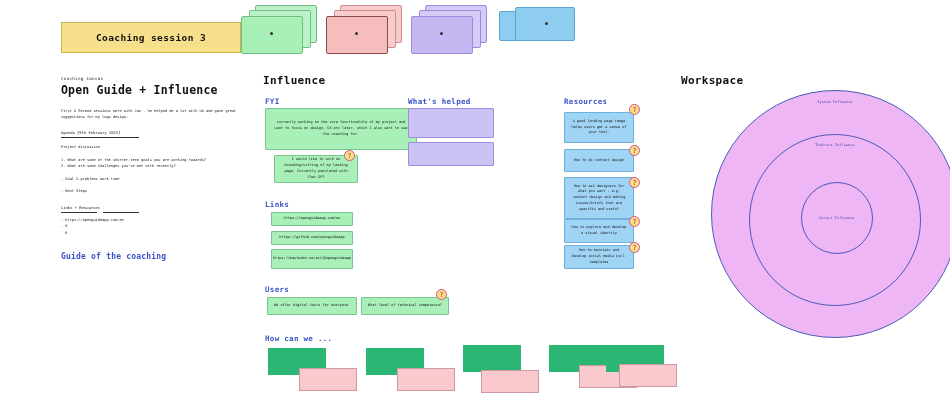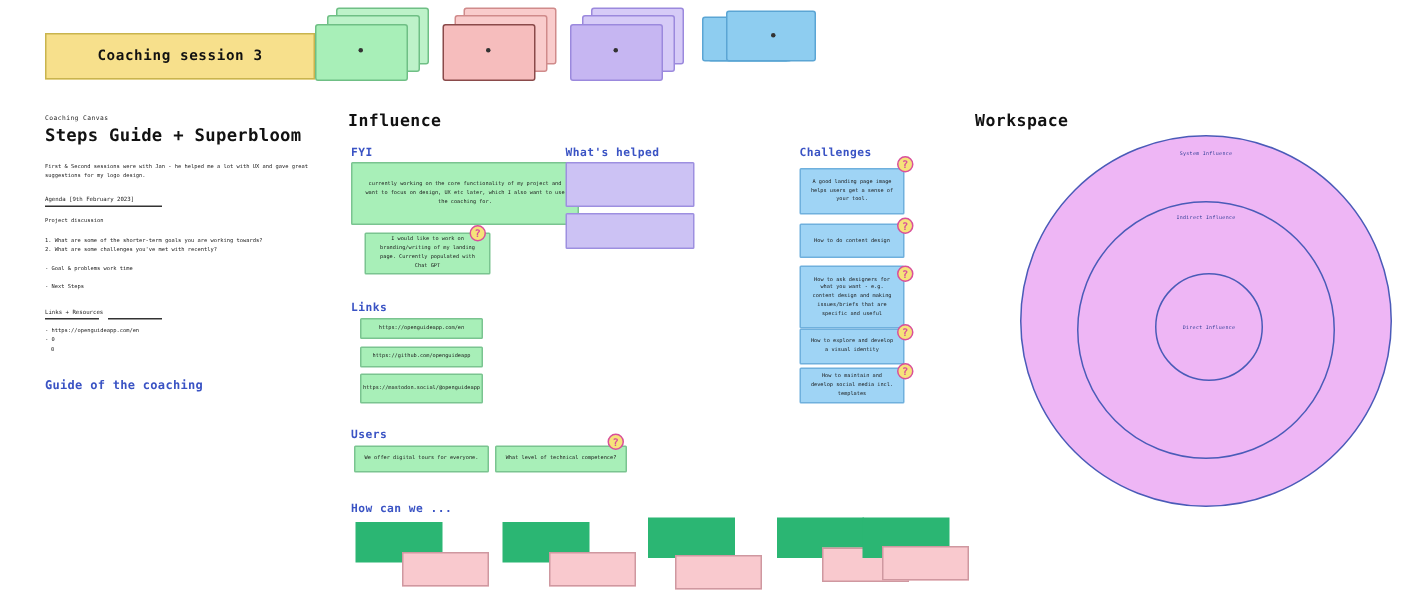--- a/index.html
+++ b/index.html
@@ -3,21 +3,21 @@
 <meta charset="utf-8">
 <style>
   * { box-sizing: border-box; margin: 0; padding: 0; }
   body {
     width: 950px; height: 400px;
     background: #ffffff;
     font-family: "DejaVu Sans Mono", "Liberation Mono", monospace;
     overflow: hidden;
     position: relative;
   }
-  .canvas { position: absolute; inset: 0; }
+  .canvas { position: absolute; inset: 0; margin-left: 31px; }
 
   
   .stack { position: absolute; width: 78px; height: 50px; }
   .stack .sheet {
     position: absolute; border-radius: 2px;
     width: 62px; height: 38px;
   }
   .stack .s1 { left: 14px; top: 0px; }
   .stack .s2 { left: 8px;  top: 5px; }
   .stack .s3 { left: 0px;  top: 11px; }
@@ -126,21 +126,21 @@
   <div class="stack blue" style="left:468px; top:5px;">
     <div class="sheet s2" style="background:#8ecdf0;border:1px solid #5ba5d4;"></div>
     <div class="sheet s3" style="background:#8ecdf0;border:1px solid #5ba5d4;"></div>
     <div class="sheet s1" style="background:#8ecdf0;border:1px solid #5ba5d4;"></div>
     <div class="dot" style="left:46px;top:17px;"></div>
   </div>
 
   <div class="sidebar">
     <div class="yellow-banner">Coaching session 3</div>
     <div class="kicker">Coaching Canvas</div>
-    <div class="doc-title">Steps Guide + Superbloom</div>
+    <div class="doc-title">Open Guide + Influence</div>
     <div class="para">First &amp; Second sessions were with Jan - he helped me a lot with UX and gave great suggestions for my logo design.</div>
     <div class="agenda-line">Agenda [9th February 2023]</div>
     <div class="rule"></div>
     <div class="blk">Project discussion</div>
     <div class="blk">1. What are some of the shorter-term goals you are working towards?</div>
     <div class="blk" style="margin-top:0">2. What are some challenges you've met with recently?</div>
     <div class="blk">- Goal &amp; problems work time</div>
     <div class="blk">- Next Steps</div>
     <div class="agenda-line">Links + Resources</div>
     <div class="rules-row">
@@ -158,21 +158,21 @@
 
   <div class="col-head" style="left:234px; top:97px;">FYI</div>
   <div class="card green" style="left:234px; top:108px; width:152px; height:42px;">currently working on the core functionality of my project and want to focus on design, UX etc later, which I also want to use the coaching for.</div>
   <div class="card green" style="left:243px; top:155px; width:84px; height:28px;">I would like to work on branding/writing of my landing page. Currently populated with Chat GPT</div>
   <div class="badge" style="left:313px; top:150px;">?</div>
 
   <div class="col-head" style="left:377px; top:97px;">What's helped</div>
   <div class="card purple" style="left:377px; top:108px; width:86px; height:30px;"></div>
   <div class="card purple" style="left:377px; top:142px; width:86px; height:24px;"></div>
 
-  <div class="col-head" style="left:533px; top:97px;">Challenges</div>
+  <div class="col-head" style="left:533px; top:97px;">Resources</div>
   <div class="card blue" style="left:533px; top:112px; width:70px; height:31px;">A good landing page image helps users get a sense of your tool.</div>
   <div class="badge" style="left:598px; top:104px;">?</div>
 
   <div class="card blue" style="left:533px; top:149px; width:70px; height:23px;">How to do content design</div>
   <div class="badge" style="left:598px; top:145px;">?</div>
 
   <div class="card blue" style="left:533px; top:177px; width:70px; height:42px;">How to ask designers for what you want - e.g. content design and making issues/briefs that are specific and useful</div>
   <div class="badge" style="left:598px; top:177px;">?</div>
 
   <div class="card blue" style="left:533px; top:219px; width:70px; height:24px;">How to explore and develop a visual identity</div>

